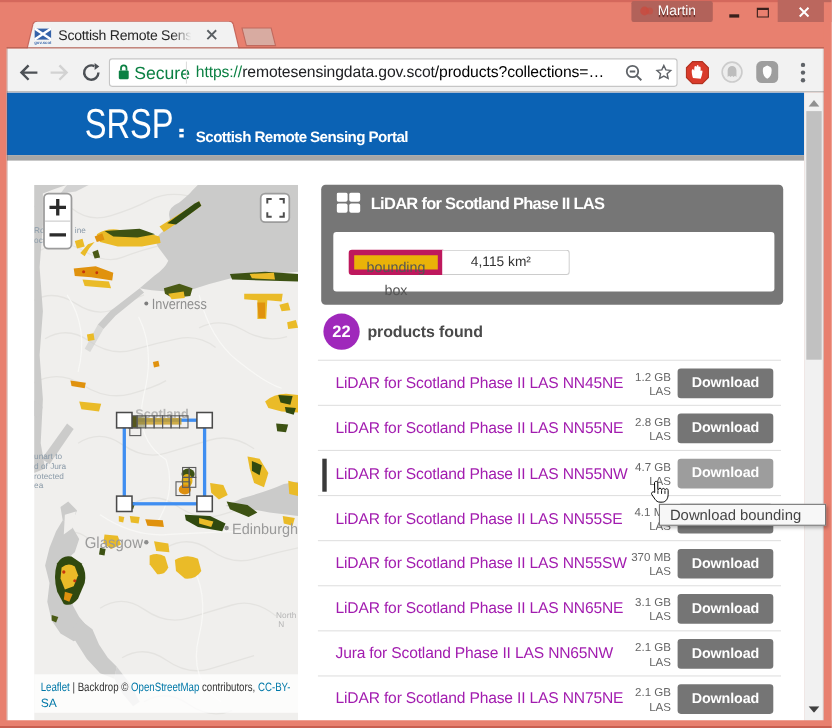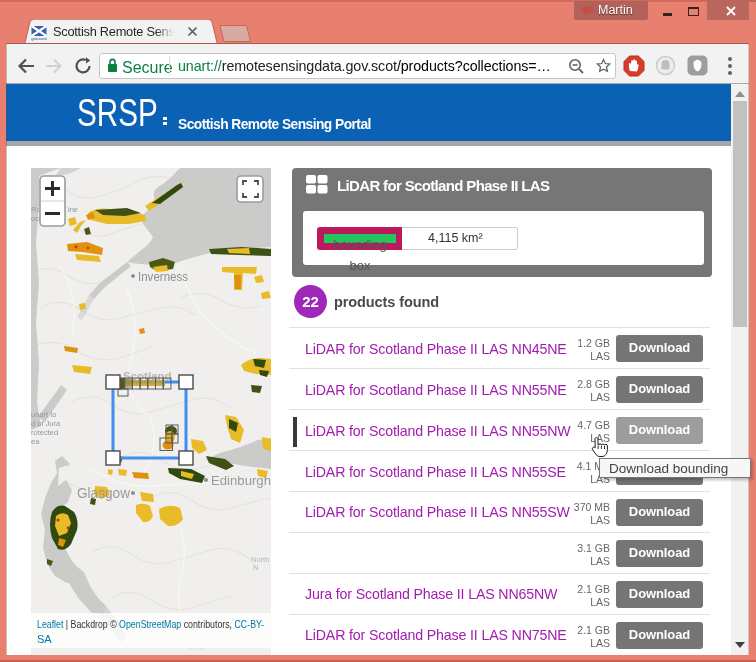--- a/index.html
+++ b/index.html
@@ -67,21 +67,21 @@
   <path d="M13 1.2 L17.3 4.4 L13 7.6 Z" fill="#4d5156" stroke="none"></path>
 </svg>
 
 <div class="abs" style="left:99px;top:53px;width:517px;height:26px;background:#fff;border:1px solid #c6c6c6;border-radius:3px;"></div>
 <svg class="abs" style="left:107px;top:58px;" width="11" height="15" viewBox="0 0 11 15">
   <rect x="1" y="6" width="9" height="8" rx="1" fill="#0b8043"></rect>
   <path d="M3 6 V4 A2.5 2.6 0 0 1 8 4 V6" stroke="#0b8043" stroke-width="1.6" fill="none"></path>
 </svg>
 <div class="abs" style="left:122px;top:58.5px;font-size:16px;color:#0b8043;">Secure</div>
 <div class="abs" style="left:169px;top:56px;width:1px;height:20px;background:#ddd;"></div>
-<div class="abs" style="left:178px;top:58px;font-size:14.3px;letter-spacing:-0.1px;color:#202124;white-space:nowrap;"><span style="color:#0b8043;">unart://</span>remotesensingdata.gov.scot<span style="color:#000000;">/products?collections=…</span></div>
+<div class="abs" style="left:178px;top:58px;font-size:14.3px;letter-spacing:-0.1px;color:#202124;white-space:nowrap;"><span style="color:#0b8043;">https://</span>remotesensingdata.gov.scot<span style="color:#000000;">/products?collections=…</span></div>
 
 <svg class="abs" style="left:567px;top:57px;" width="18" height="18" viewBox="0 0 18 18">
   <circle cx="8" cy="8" r="5.2" stroke="#5f6368" stroke-width="1.6" fill="none"></circle>
   <path d="M5.5 8 L10.5 8" stroke="#5f6368" stroke-width="1.6"></path>
   <path d="M12 12 L16 16" stroke="#5f6368" stroke-width="1.8"></path>
 </svg>
 
 <svg class="abs" style="left:595px;top:57px;" width="17" height="17" viewBox="0 0 24 24">
   <path d="M12 3.5 L14.6 9.2 L20.8 9.9 L16.2 14.1 L17.5 20.2 L12 17.1 L6.5 20.2 L7.8 14.1 L3.2 9.9 L9.4 9.2 Z" stroke="#5f6368" stroke-width="1.8" fill="none"></path>
 </svg>
@@ -299,21 +299,21 @@
 
   <div class="abs" style="left:286px;top:84px;width:420px;height:109px;background:#767676;border-radius:4px;"></div>
   <svg class="abs" style="left:300px;top:91px;" width="22" height="19" viewBox="0 0 22 19">
     <rect x="0" y="0" width="10" height="8.5" rx="1.8" fill="#fff"></rect>
     <rect x="11.5" y="0" width="10" height="8.5" rx="1.8" fill="#fff"></rect>
     <rect x="0" y="10" width="10" height="8.5" rx="1.8" fill="#fff"></rect>
     <rect x="11.5" y="10" width="10" height="8.5" rx="1.8" fill="#fff"></rect>
   </svg>
   <div class="abs" style="left:331px;top:92.5px;font-size:15px;letter-spacing:-0.65px;font-weight:bold;color:#fff;">LiDAR for Scotland Phase II LAS</div>
   <div class="abs" style="left:297px;top:127px;width:401px;height:54px;background:#fff;border-radius:3px;"></div>
-  <div class="abs" style="left:311px;top:143px;width:86px;height:23px;background:#22c55e;border:7px solid #be185d;border-radius:3px 0 0 3px;font-size:13px;color:#555;text-align:center;line-height:21px;">bounding box</div>
+  <div class="abs" style="left:311px;top:143px;width:86px;height:23px;background:#eab308;border:5px solid #be185d;border-radius:3px 0 0 3px;font-size:13px;color:#555;text-align:center;line-height:21px;">bounding box</div>
   <div class="abs" style="left:396px;top:143px;width:116px;height:23px;background:#fff;border:1px solid #cccccc;border-left:none;border-radius:0 3px 3px 0;font-size:12.5px;color:#333;line-height:21px;padding-left:26px;">4,115 km²</div>
 
   <div class="abs" style="left:288px;top:201px;width:33px;height:33px;background:#9f28bb;border-radius:50%;color:#fff;font-weight:bold;font-size:15px;text-align:center;line-height:33px;">22</div>
   <div class="abs" style="left:328px;top:209.5px;font-size:14.5px;letter-spacing:-0.1px;font-weight:bold;color:#4a4a4a;">products found</div>
 
   <div class="abs row" style="top:243px;">
       <span class="pname">LiDAR for Scotland Phase II LAS NN45NE</span>
       <span class="psize">1.2 GB<br><span class="las">LAS</span></span>
       <span class="pbtn">Download</span>
     </div>
@@ -332,20 +332,21 @@
       <span class="pname">LiDAR for Scotland Phase II LAS NN55SE</span>
       <span class="psize">4.1 MB<br><span class="las">LAS</span></span>
       <span class="pbtn">Download</span>
     </div>
   <div class="abs row" style="top:406.5px;">
       <span class="pname">LiDAR for Scotland Phase II LAS NN55SW</span>
       <span class="psize">370 MB<br><span class="las">LAS</span></span>
       <span class="pbtn">Download</span>
     </div>
   <div class="abs row" style="top:447.5px;">
+      <span class="pname">LiDAR for Scotland Phase II LAS NN65NE</span>
       <span class="psize">3.1 GB<br><span class="las">LAS</span></span>
       <span class="pbtn">Download</span>
     </div>
   <div class="abs row" style="top:488.5px;">
       <span class="pname">Jura for Scotland Phase II LAS NN65NW</span>
       <span class="psize">2.1 GB<br><span class="las">LAS</span></span>
       <span class="pbtn">Download</span>
     </div>
   <div class="abs row" style="top:529.5px;">
       <span class="pname">LiDAR for Scotland Phase II LAS NN75NE</span>

